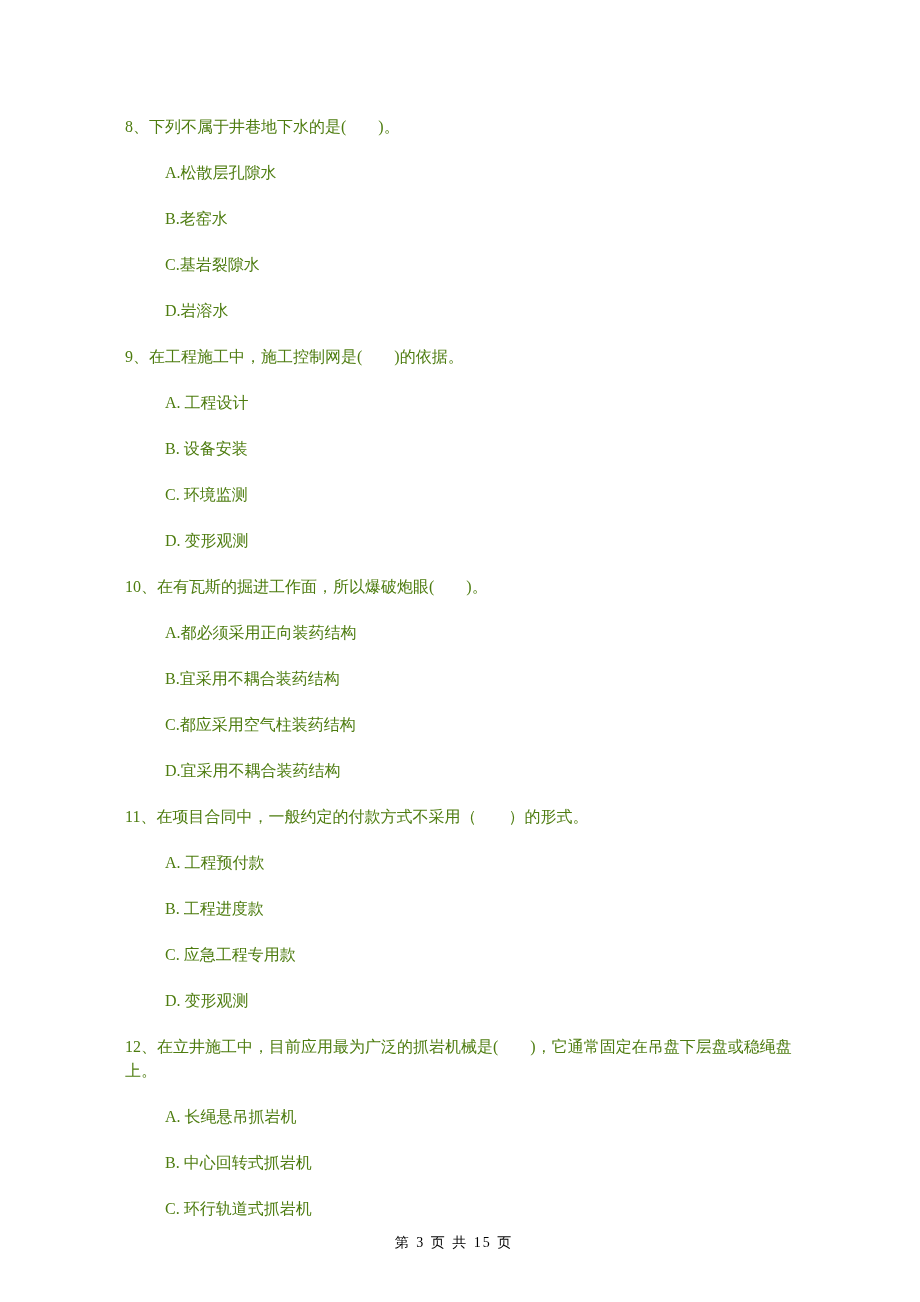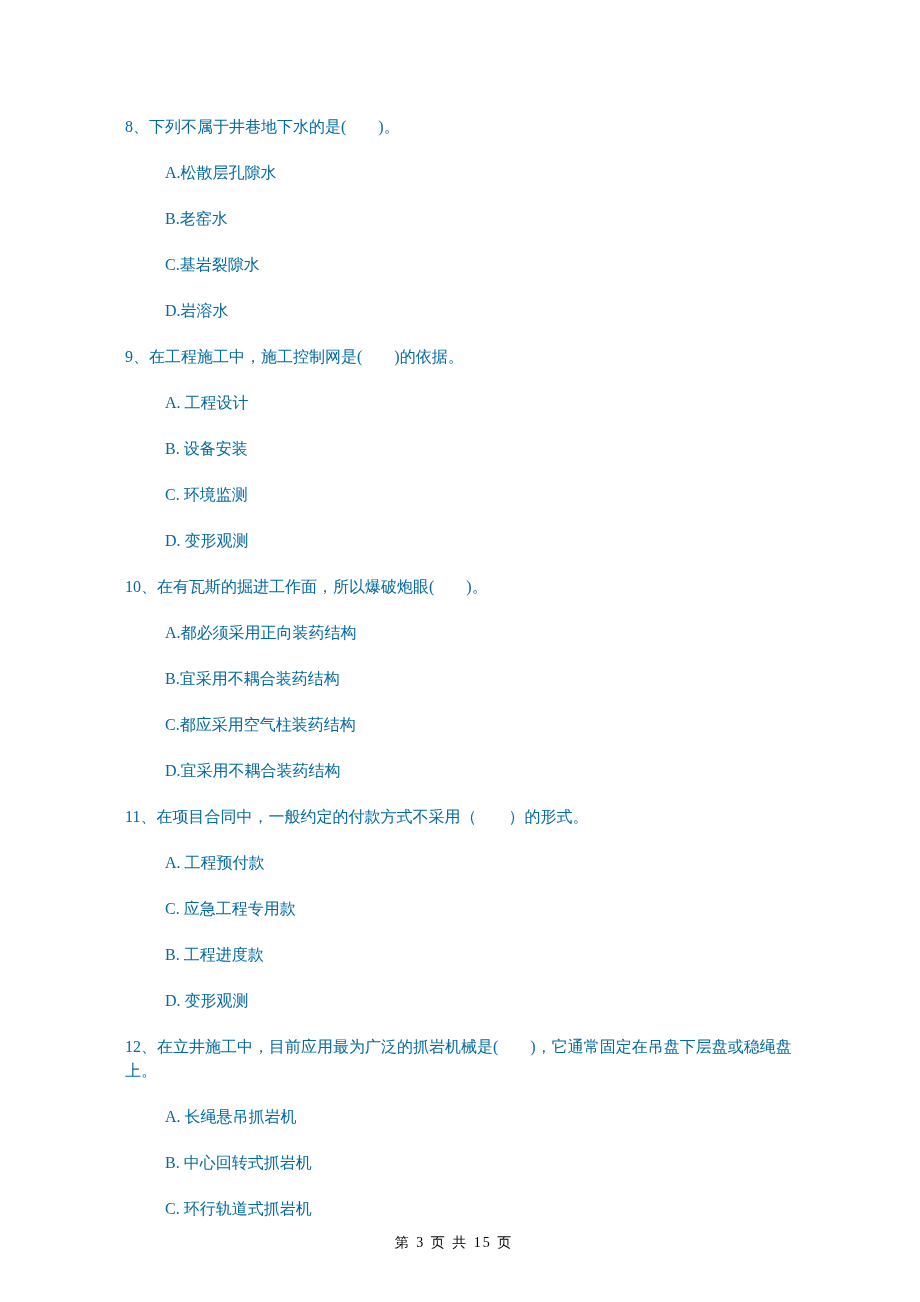--- a/index.html
+++ b/index.html
@@ -9,21 +9,21 @@
     }
     body {
       width: 920px;
       height: 1302px;
       background: #ffffff;
       font-family: "SimSun", "宋体", serif;
       position: relative;
     }
     .page-content {
       padding: 115px 125px 0 125px;
-      color: #0369a1;
+      color: #4d7c0f;
     }
     .question {
       margin-bottom: 20px;
     }
     .question-text {
       font-size: 16px;
       line-height: 1.5;
       margin-bottom: 22px;
     }
     .option {
@@ -67,22 +67,22 @@
     <div class="question-text">10、在有瓦斯的掘进工作面，所以爆破炮眼(　　)。</div>
     <div class="option">A.都必须采用正向装药结构</div>
     <div class="option">B.宜采用不耦合装药结构</div>
     <div class="option">C.都应采用空气柱装药结构</div>
     <div class="option">D.宜采用不耦合装药结构</div>
   </div>
 
   <div class="question">
     <div class="question-text">11、在项目合同中，一般约定的付款方式不采用（　　）的形式。</div>
     <div class="option">A. 工程预付款</div>
+    <div class="option">B. 工程进度款</div>
     <div class="option">C. 应急工程专用款</div>
-    <div class="option">B. 工程进度款</div>
     <div class="option">D. 变形观测</div>
   </div>
 
   <div class="question">
     <div class="question-text">12、在立井施工中，目前应用最为广泛的抓岩机械是(　　)，它通常固定在吊盘下层盘或稳绳盘上。</div>
     <div class="option">A. 长绳悬吊抓岩机</div>
     <div class="option">B. 中心回转式抓岩机</div>
     <div class="option">C. 环行轨道式抓岩机</div>
   </div>
 

